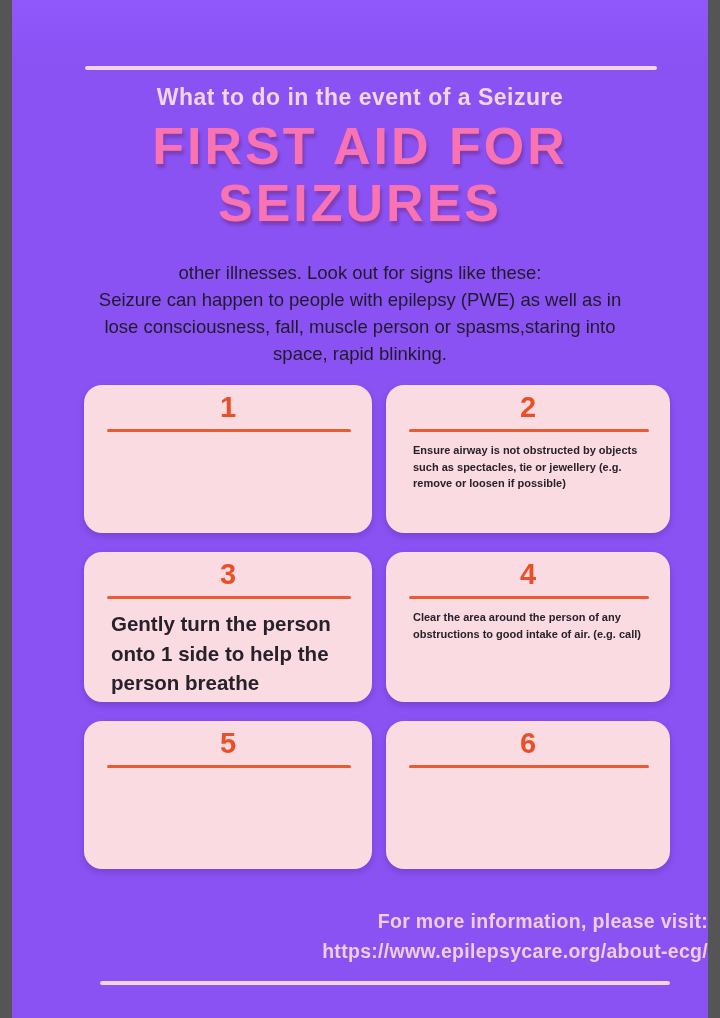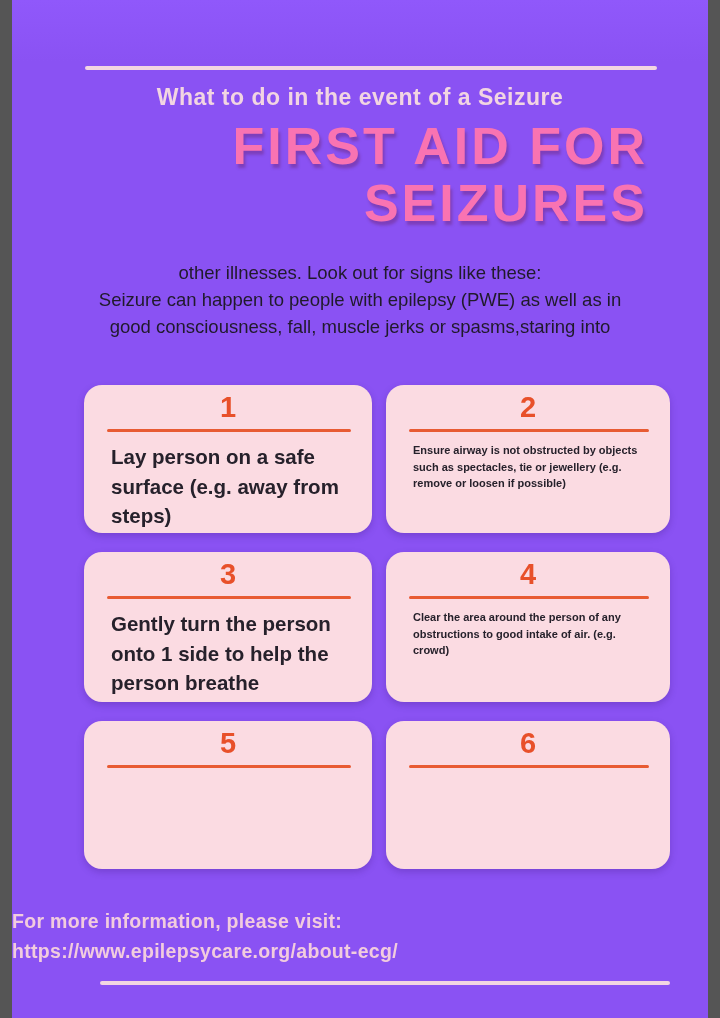--- a/index.html
+++ b/index.html
@@ -37,21 +37,21 @@
     top: 84px; left: 0; right: 0;
     text-align: center;
     font-size: 23px;
     font-weight: 700;
     letter-spacing: 0.5px;
     color: var(--pale-pink);
   }
   .title {
     position: absolute;
     top: 118px; left: 60px; right: 60px;
-    text-align: right;
+    text-align: center;
     font-size: 52px;
     font-weight: 800;
     letter-spacing: 3px;
     line-height: 1.1;
     color: var(--title-pink);
     text-shadow: 2px 4px 3px rgba(100, 25, 80, 0.35);
   }
   .intro {
     position: absolute;
     top: 259px; left: 0; right: 0;
@@ -94,21 +94,21 @@
   .card-text {
     margin: 10px 20px 0 27px;
     color: var(--ink);
     font-weight: 600;
   }
   .card-text.large { font-size: 20.5px; line-height: 1.45; }
   .card-text.small { font-size: 11px; line-height: 1.5; }
   .footer {
     position: absolute;
     top: 906px; left: 0; right: 0;
-    text-align: left;
+    text-align: right;
     font-size: 19.5px;
     font-weight: 700;
     letter-spacing: 0.3px;
     line-height: 30px;
     color: var(--footer-pink);
   }
 </style>
 </head>
 <body>
 
@@ -116,47 +116,47 @@
 
   <div class="rule top-rule"></div>
 
   <div class="eyebrow">What to do in the event of a Seizure</div>
 
   <h1 class="title">FIRST AID FOR SEIZURES</h1>
 
   <div class="intro">
     <div class="intro-line">other illnesses. Look out for signs like these:</div>
     <div class="intro-line">Seizure can happen to people with epilepsy (PWE) as well as in</div>
-    <div class="intro-line">good consciousness, fall, muscle jerks or spasms,staring into</div>
+    <div class="intro-line">lose consciousness, fall, muscle person or spasms,staring into</div>
+    <div class="intro-line">space, rapid blinking.</div>
   </div>
 
   <div class="cards">
 
     <div class="card">
       <div class="card-number">1</div>
       <div class="card-divider"></div>
-      <div class="card-text large">Lay person on a safe surface (e.g. away from steps)</div>
     </div>
 
     <div class="card">
       <div class="card-number">2</div>
       <div class="card-divider"></div>
       <div class="card-text small">Ensure airway is not obstructed by objects such as spectacles, tie or jewellery (e.g. remove or loosen if possible)</div>
     </div>
 
     <div class="card">
       <div class="card-number">3</div>
       <div class="card-divider"></div>
       <div class="card-text large">Gently turn the person onto 1 side to help the person breathe</div>
     </div>
 
     <div class="card">
       <div class="card-number">4</div>
       <div class="card-divider"></div>
-      <div class="card-text small">Clear the area around the person of any obstructions to good intake of air. (e.g. crowd)</div>
+      <div class="card-text small">Clear the area around the person of any obstructions to good intake of air. (e.g. call)</div>
     </div>
 
     <div class="card">
       <div class="card-number">5</div>
       <div class="card-divider"></div>
     </div>
 
     <div class="card">
       <div class="card-number">6</div>
       <div class="card-divider"></div>

